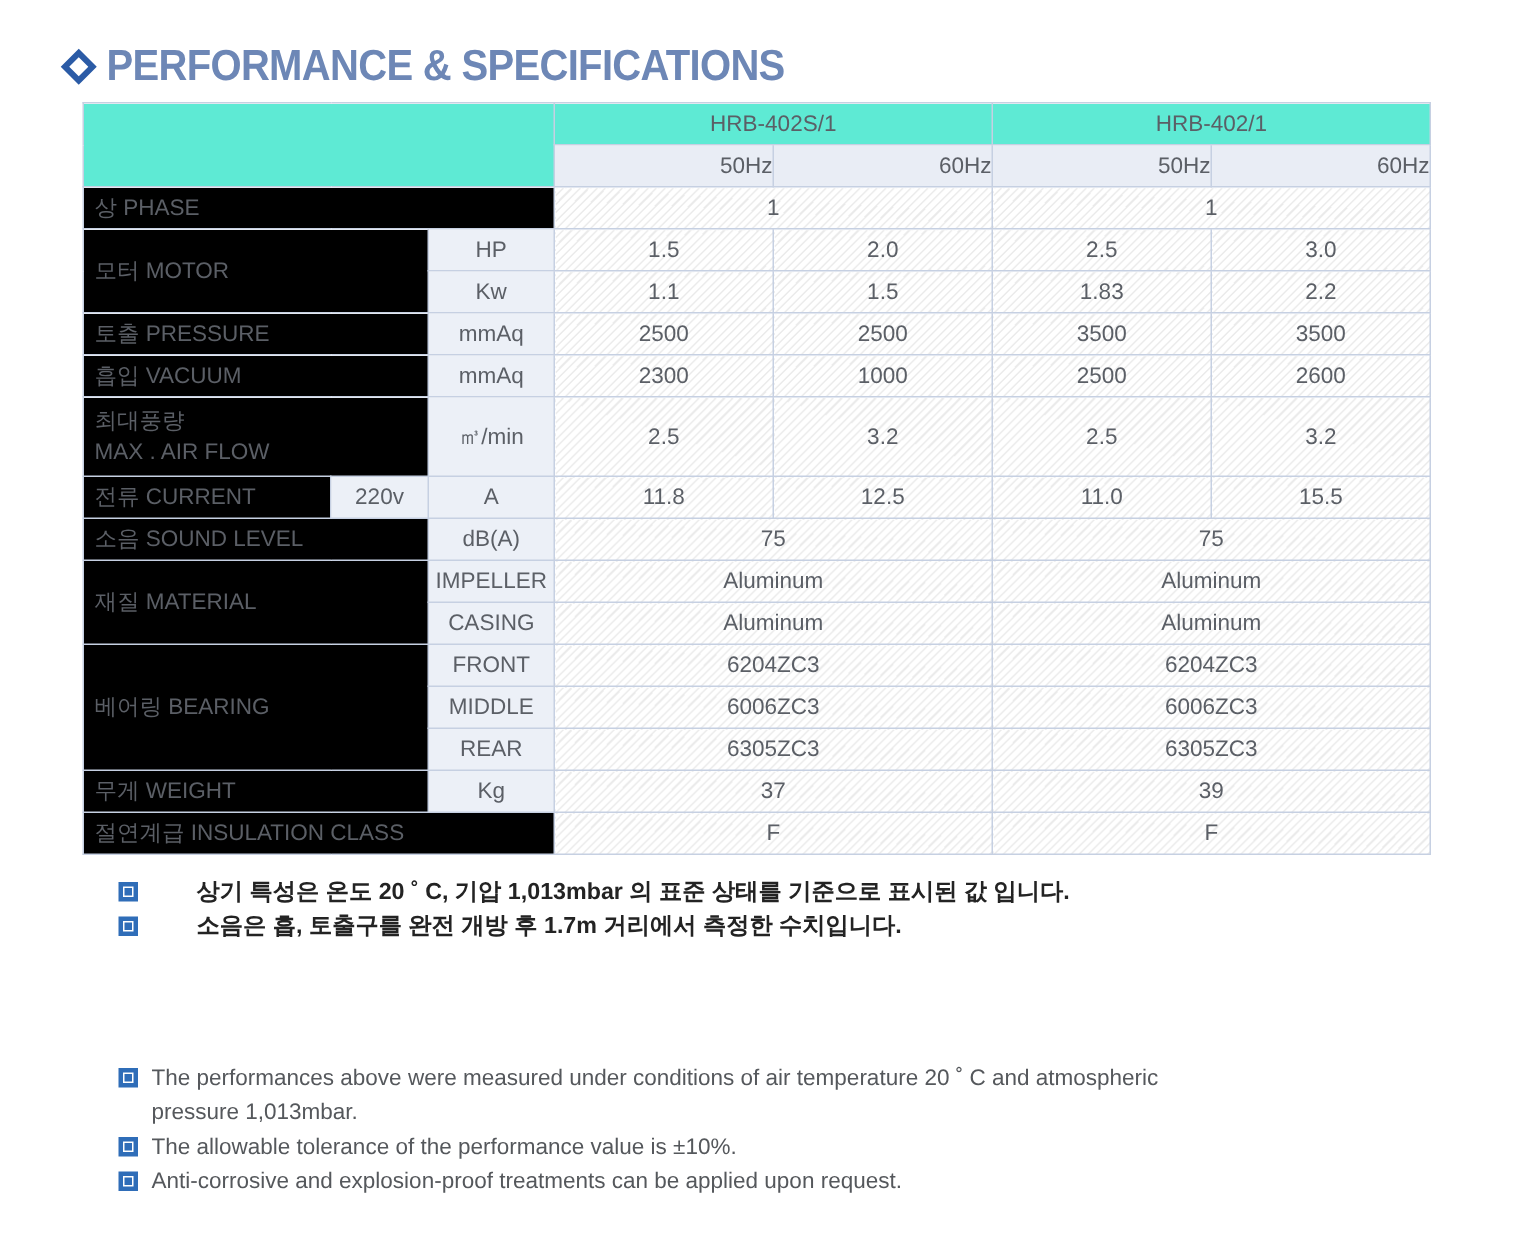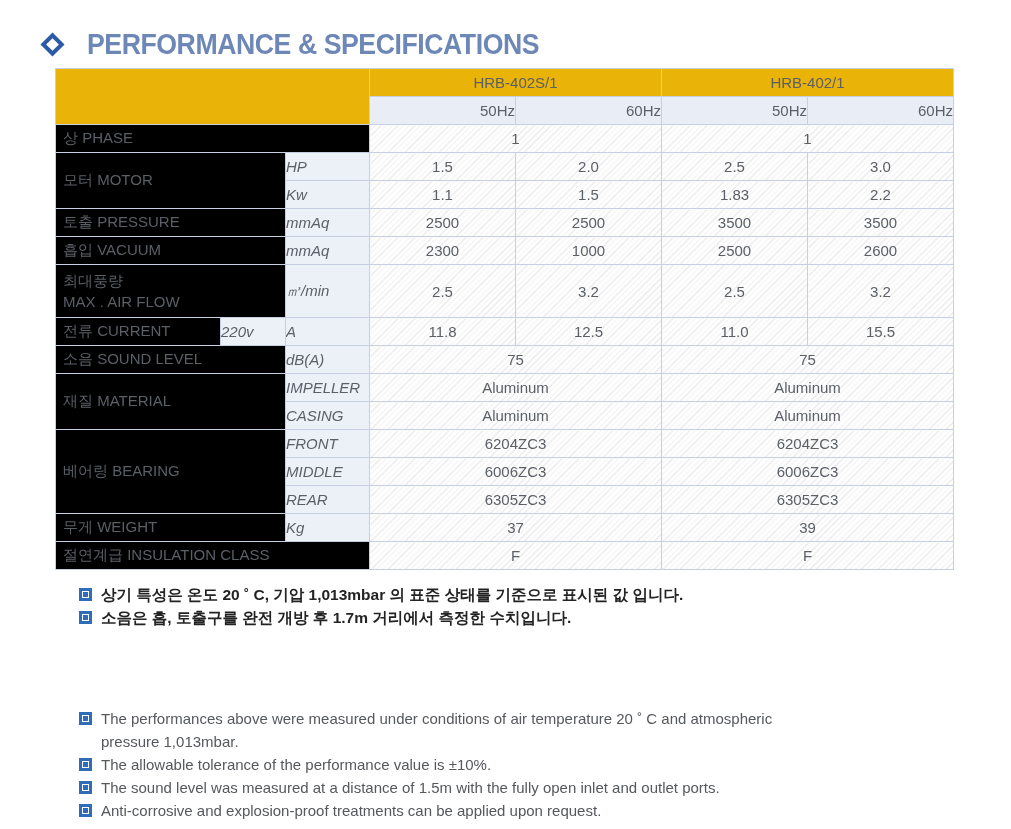--- a/index.html
+++ b/index.html
@@ -12,21 +12,20 @@
     overflow: hidden;
   }
 
   
   .title-row {
     position: absolute;
     left: 38px;
     top: 28px;
     display: flex;
     align-items: center;
-    gap: 16px;
   }
   .diamond {
     display: inline-block;
     width: 9px;
     height: 9px;
     border: 4px solid #2b5ba6;
     background: #ffffff;
     transform: rotate(45deg);
     margin: 0 10px 0 6px;
   }
@@ -52,41 +51,41 @@
   }
   table.spec td {
     border: 1px solid #c6d0e2;
     height: 27px;
     font-size: 15px;
     color: #5b5f66;
     overflow: hidden;
     white-space: nowrap;
   }
   td.hdr {
-    background: #eab308;
+    background: #5eead4;
     text-align: center;
     font-size: 17px;
     color: #55595f;
     margin-top: 43px;
   }
   td.hz {
     background: #e9edf5;
     border-top: 2px solid #ffffff;
     text-align: right;
     font-size: 16px;
     color: #55595f;
   }
   td.lbl {
     background: #000000;
     text-align: left;
     padding: 0 7px;
   }
   td.unit {
     background: #ecf0f7;
-    font-style: italic;
+    text-align: center;
   }
   td.val {
     background-color: #ffffff;
     background-image: repeating-linear-gradient(135deg, #ffffff 0px, #ffffff 3px, #eaeaea 3px, #eaeaea 4px);
     text-align: center;
     border-right-color: #e2e7f0;
     border-left-color: #e2e7f0;
   }
   td.gL { border-left: 2px solid #ffffff; }
   tr.tall td { height: 52px; }
@@ -104,21 +103,21 @@
     height: 7px;
     border: 3px solid #2f6db8;
     background: #ffffff;
     margin-right: 9px;
   }
   .bullet::after { content: ""; width: 5px; height: 5px; background: #2f6db8; }
 
   .notes-ko { left: 79px; top: 584px; width: 800px; }
   .notes-ko li { line-height: 22.6px; }
   .notes-ko .bullet { margin-top: 4px; }
-  .notes-ko .note-text { font-size: 15.5px; font-weight: bold; color: #232323; }
+  .notes-ko .note-text { font-size: 15.5px; font-weight: bold; color: #232323; margin-left: 30px; }
 
   .notes-en { left: 79px; top: 707px; width: 705px; }
   .notes-en li { line-height: 23px; }
   .notes-en .bullet { margin-top: 5px; }
   .notes-en .note-text { font-size: 15px; color: #55585c; }
 </style>
 </head>
 <body>
 
 <div class="title-row">
@@ -277,19 +276,15 @@
   <li>
     <span class="bullet"></span>
     <span class="note-text">The performances above were measured under conditions of air temperature 20 ˚ C and atmospheric pressure 1,013mbar.</span>
   </li>
   <li>
     <span class="bullet"></span>
     <span class="note-text">The allowable tolerance of the performance value is ±10%.</span>
   </li>
   <li>
     <span class="bullet"></span>
-    <span class="note-text">The sound level was measured at a distance of 1.5m with the fully open inlet and outlet ports.</span>
-  </li>
-  <li>
-    <span class="bullet"></span>
     <span class="note-text">Anti-corrosive and explosion-proof treatments can be applied upon request.</span>
   </li>
 </ul>
 
 </body></html>

